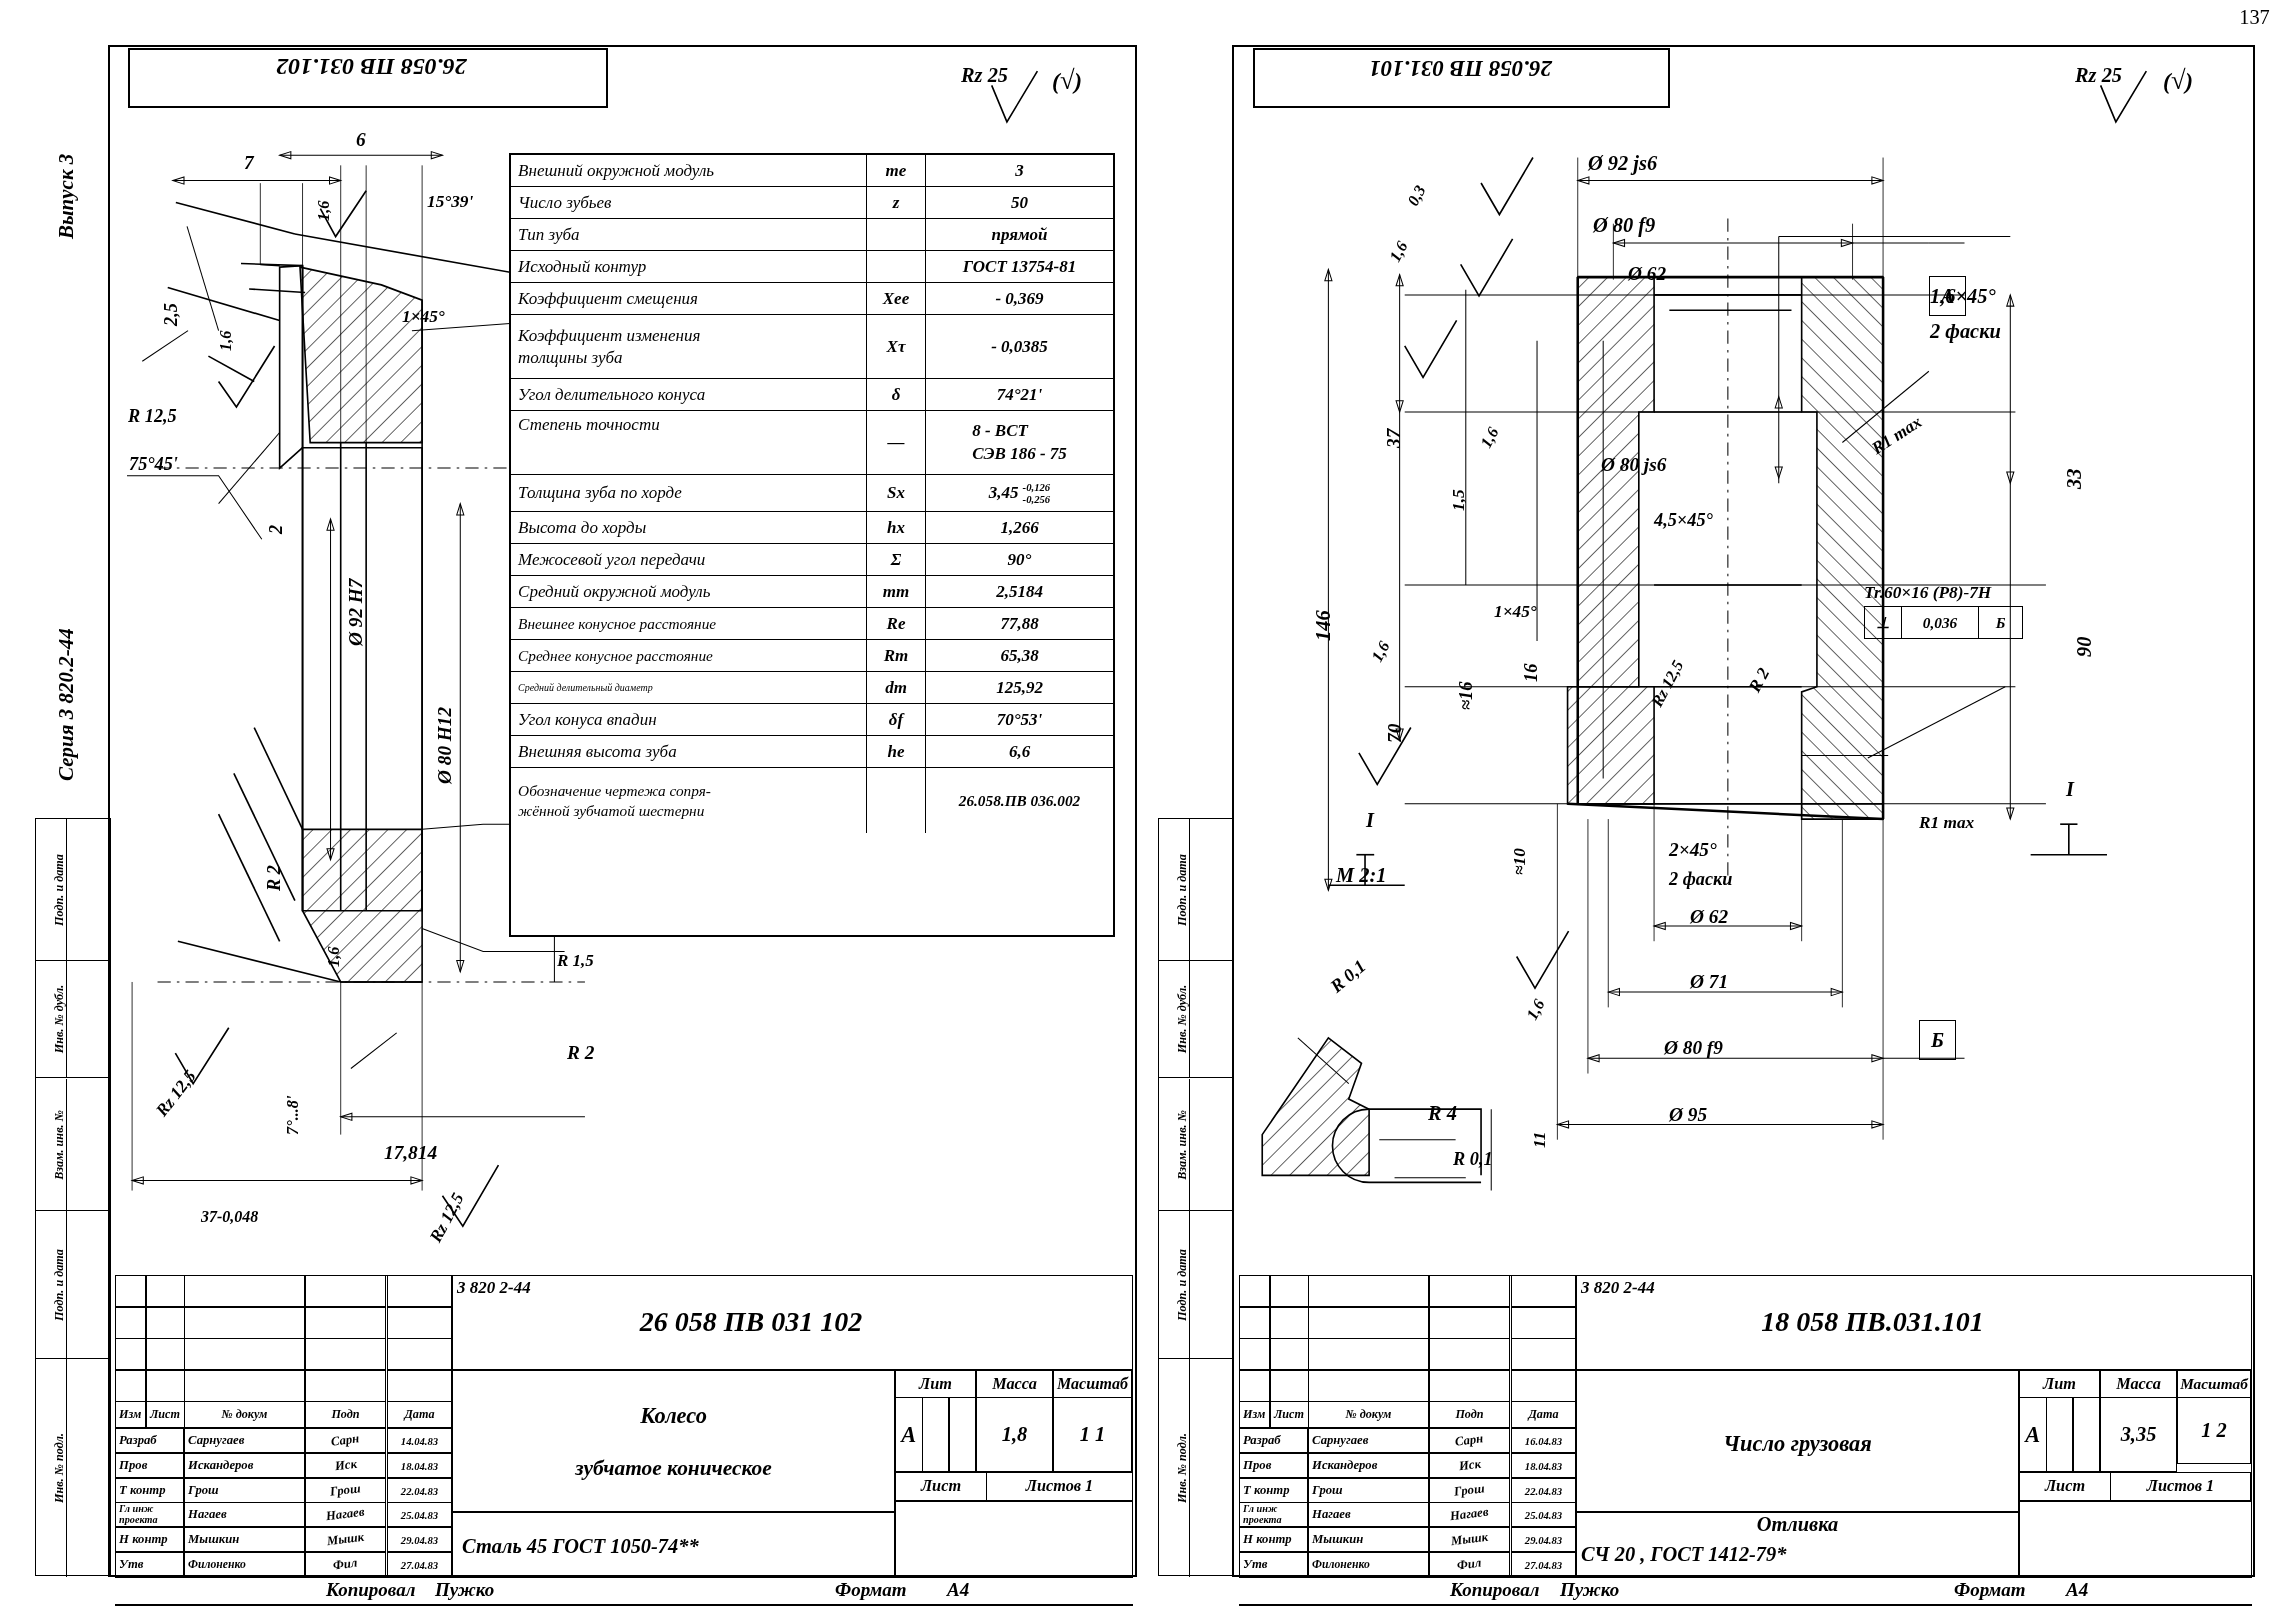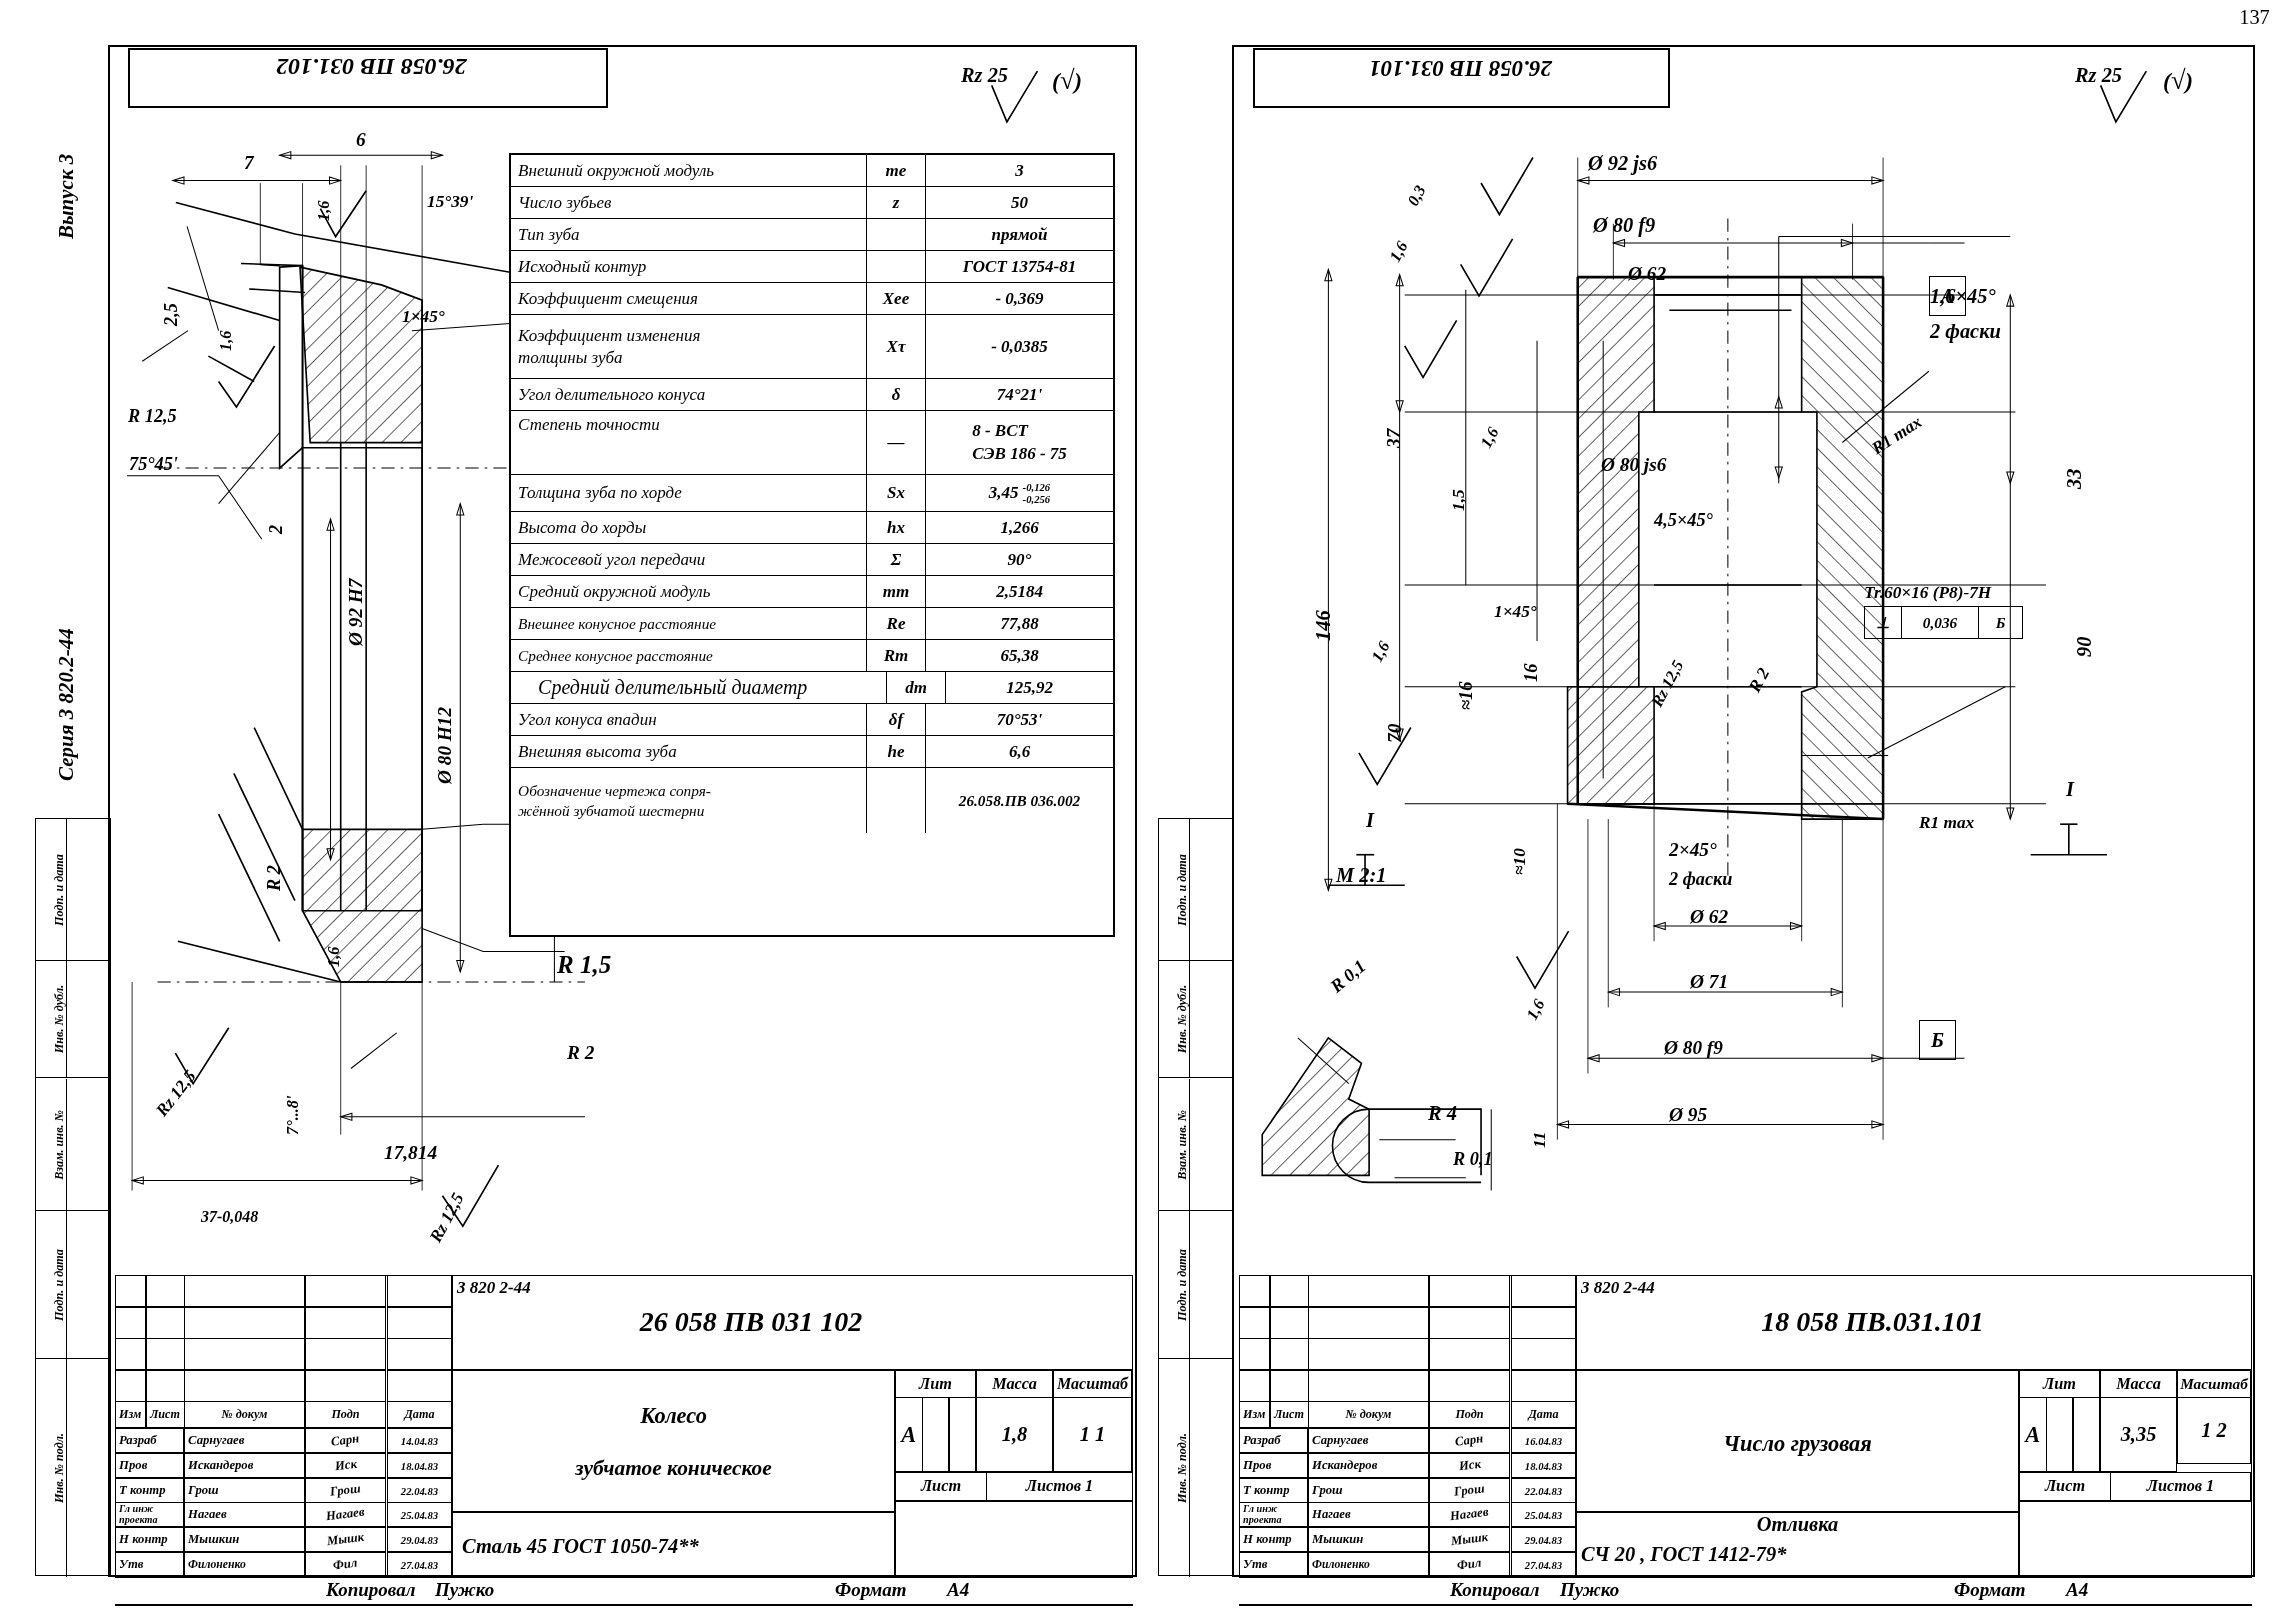--- a/index.html
+++ b/index.html
@@ -174,21 +174,21 @@
   <div class="txt rot90" style="left:218px;top:351px;font-size:16.3px;">1,6</div>
   <div class="txt rot90" style="left:316px;top:221px;font-size:16.3px;">1,6</div>
   <div class="txt rot90" style="left:326px;top:967px;font-size:16.3px;">1,6</div>
   <div class="txt" style="left:402px;top:308px;font-size:17.3px;">1×45°</div>
   <div class="txt" style="left:128px;top:407px;font-size:18.3px;">R 12,5</div>
   <div class="txt" style="left:129px;top:455px;font-size:18.3px;">75°45'</div>
   <div class="txt rot90" style="left:346px;top:646px;font-size:19.3px;">Ø 92 H7</div>
   <div class="txt rot90" style="left:435px;top:784px;font-size:19.3px;">Ø 80 H12</div>
   <div class="txt rot90" style="left:542px;top:595px;font-size:19.3px;">Ø 151,02</div>
   <div class="txt rot90" style="left:265px;top:891px;font-size:18.3px;">R 2</div>
-  <div class="txt" style="left:557px;top:952px;font-size:25px;">R 1,5</div>
+  <div class="txt" style="left:557px;top:952px;font-size:17px;">R 1,5</div>
   <div class="txt" style="left:567px;top:1043px;font-size:19.3px;">R 2</div>
   <div class="txt" style="left:153px;top:1109px;font-size:17.3px;transform:rotate(-52deg);transform-origin:0 0;">Rz 12,5</div>
   <div class="txt" style="left:427px;top:1237px;font-size:17.3px;transform:rotate(-62deg);transform-origin:0 0;">Rz 12,5</div>
   <div class="txt rot90" style="left:285px;top:1135px;font-size:16.3px;">7°...8'</div>
   <div class="txt" style="left:384px;top:1143px;font-size:19.3px;text-align:right;">17,814</div>
   <div class="txt" style="left:201px;top:1209px;font-size:16px;">37-0,048</div>
   <div class="txt rot90" style="left:267px;top:534px;font-size:18.3px;">2</div>
 
   <div class="ptable" style="left:509px;top:153px;width:606px;height:784px;">
     <div class="prow" style="height:32px;">
@@ -265,21 +265,21 @@
       <div class="pname" style="font-size:15.3px;">Внешнее конусное расстояние</div>
       <div class="psym">Re</div>
       <div class="pval">77,88</div>
     </div>
     <div class="prow" style="height:32px;">
       <div class="pname" style="font-size:15.3px;">Среднее конусное расстояние</div>
       <div class="psym">Rm</div>
       <div class="pval">65,38</div>
     </div>
     <div class="prow" style="height:32px;">
-      <div class="pname" style="font-size:20px;margin-left:20px;">Средний делительный диаметр</div>
+      <div class="pname" style="font-size:10px;">Средний делительный диаметр</div>
       <div class="psym">dm</div>
       <div class="pval">125,92</div>
     </div>
     <div class="prow" style="height:32px;">
       <div class="pname">Угол конуса впадин</div>
       <div class="psym">δf</div>
       <div class="pval">70°53'</div>
     </div>
     <div class="prow" style="height:32px;">
       <div class="pname">Внешняя высота зуба</div>

